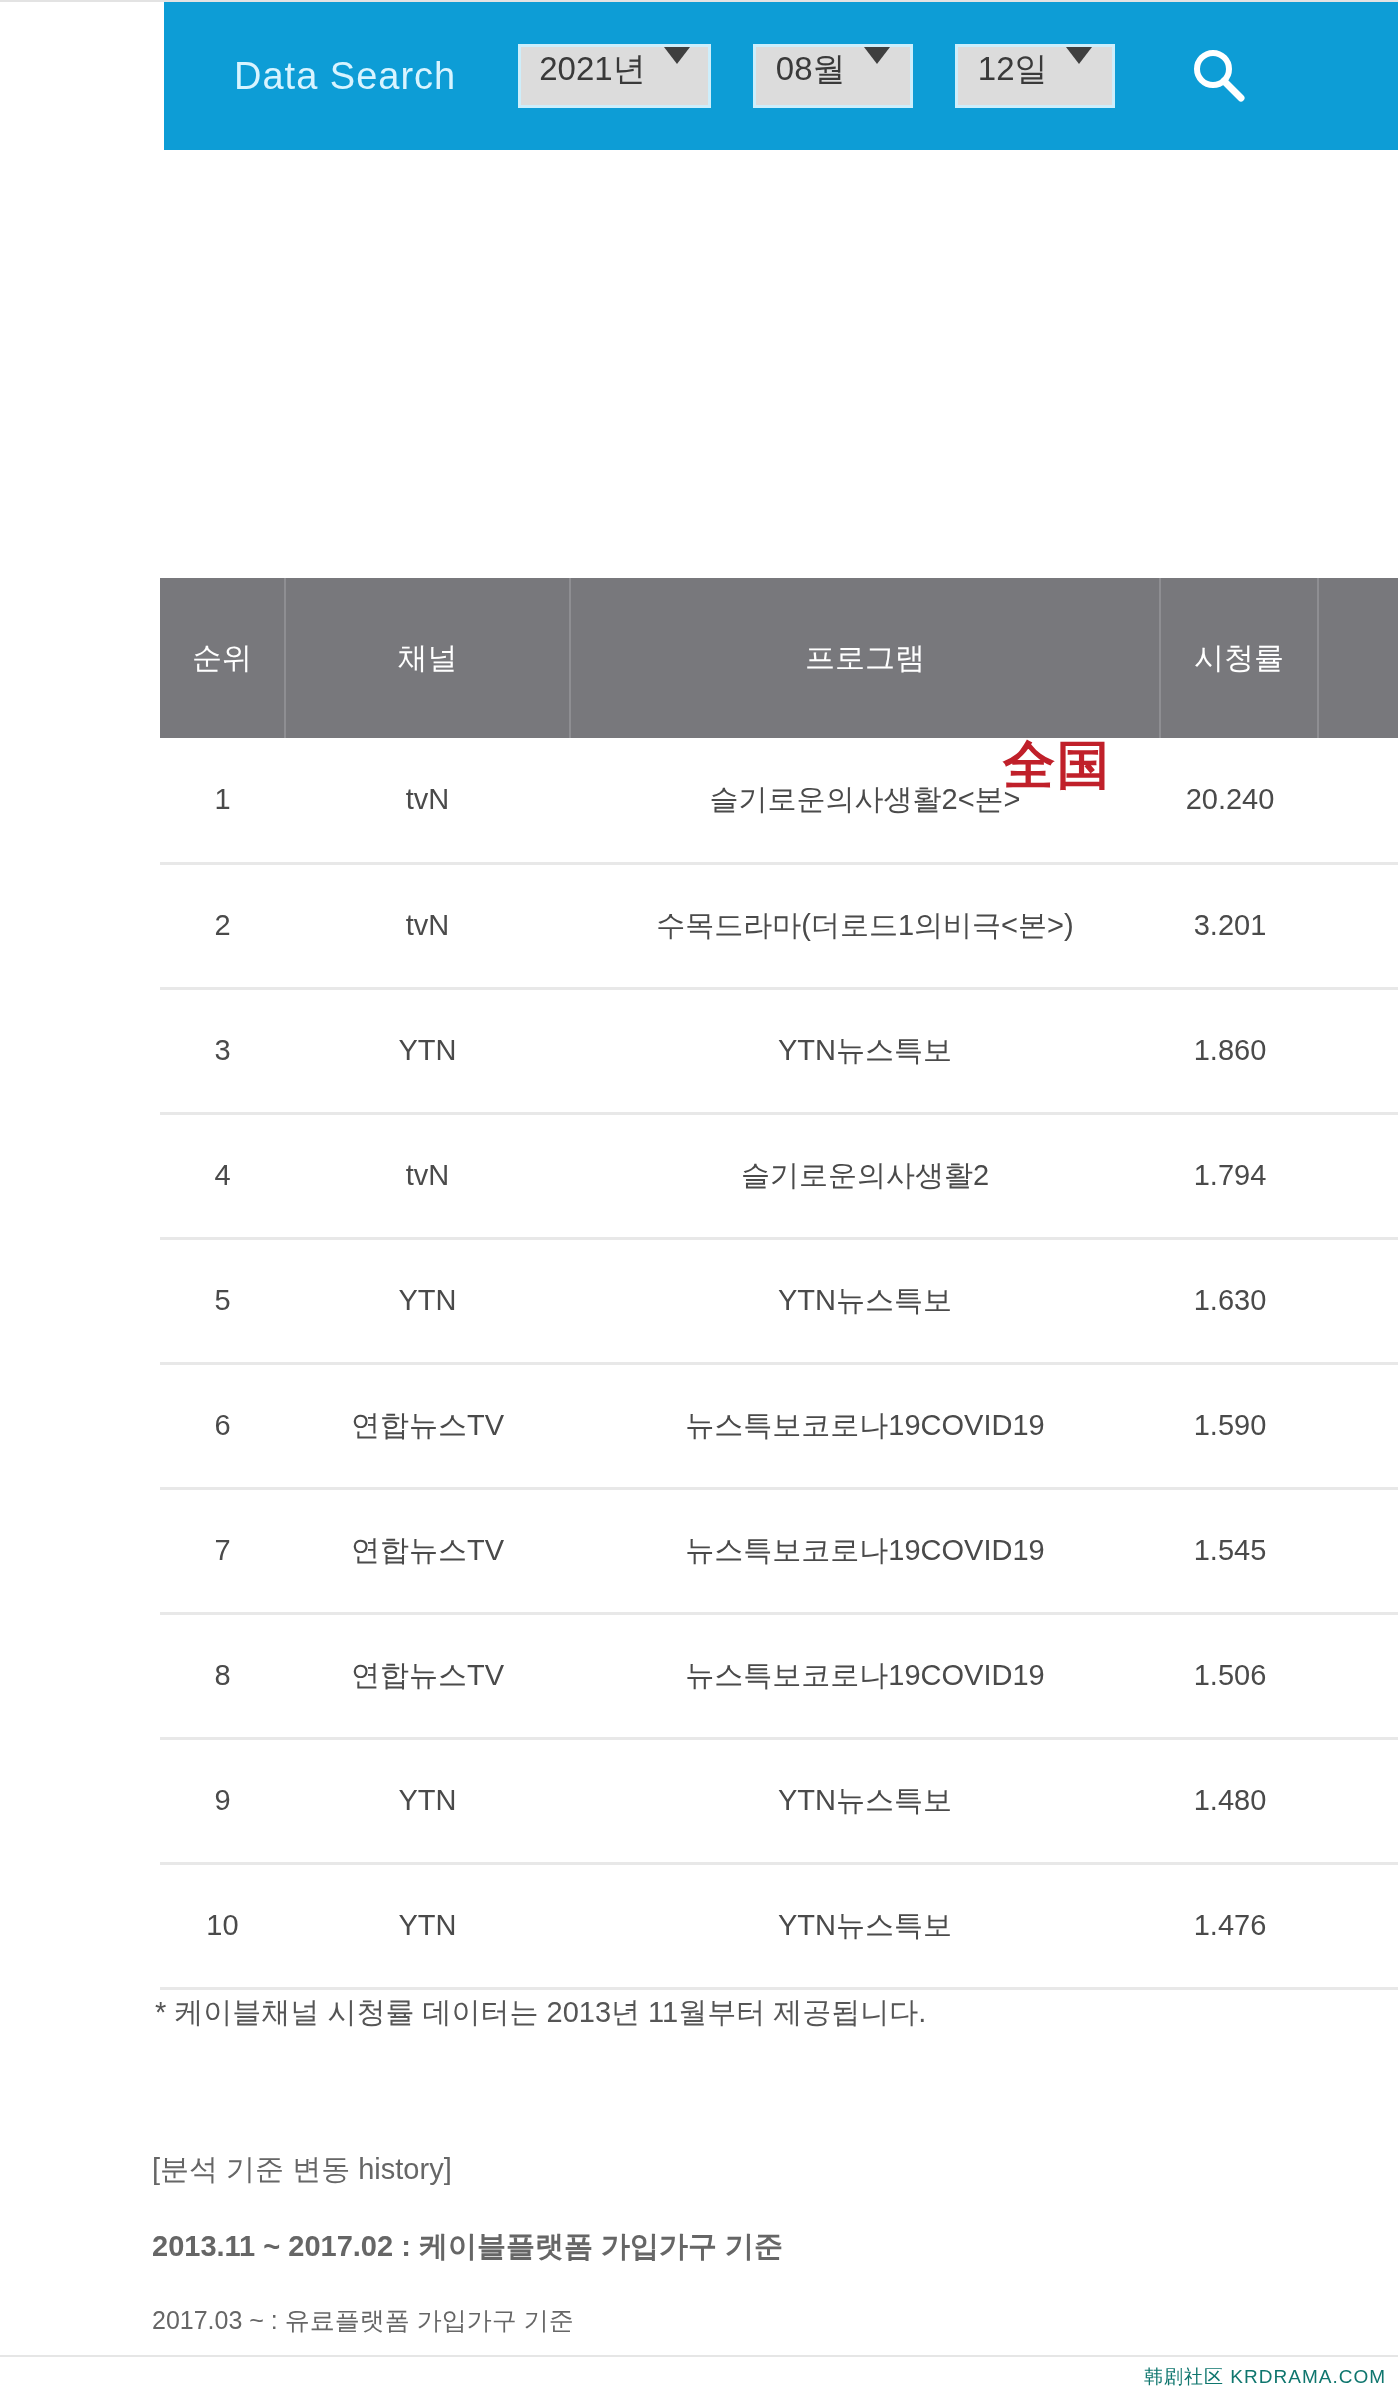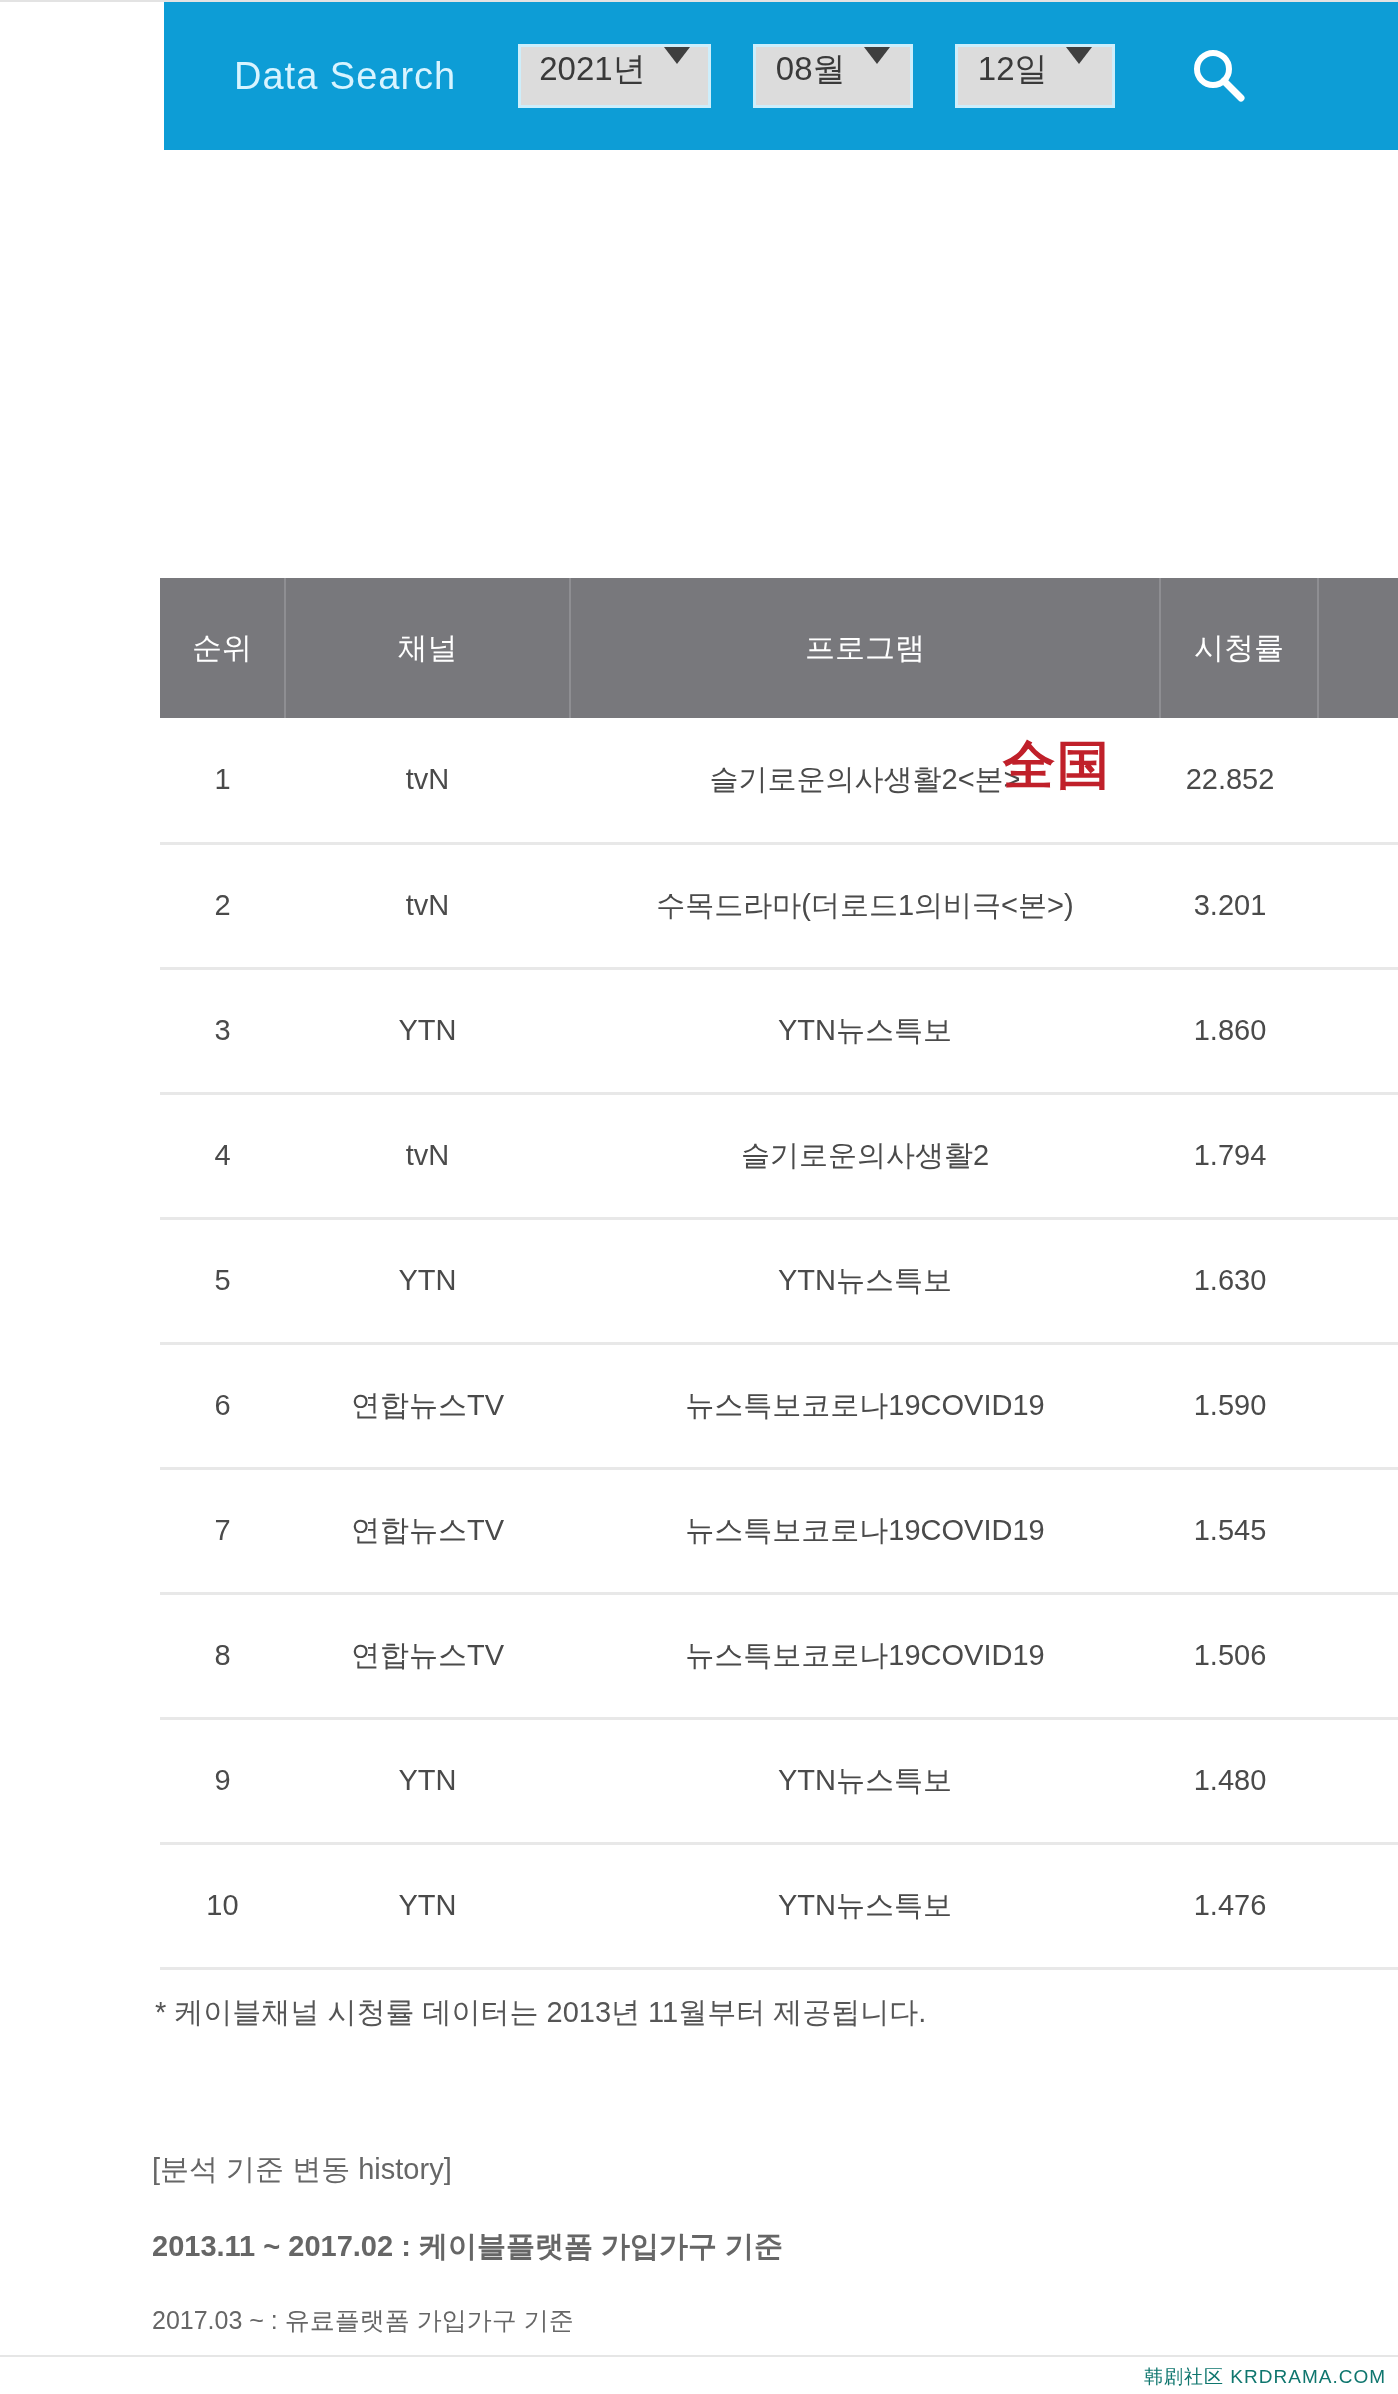--- a/index.html
+++ b/index.html
@@ -116,21 +116,21 @@
     border-collapse: collapse;
     width: 1390px;   
     table-layout: fixed;
   }
 
   table.rank-table thead th {
     background: #78787c;
     color: #ffffff;
     font-size: 30px;
     font-weight: normal;
-    height: 140px;
+    height: 160px;
     vertical-align: middle;
     border-right: 2px solid #8e8e92;
   }
   table.rank-table thead th:last-child { border-right: none; }
 
   table.rank-table tbody td {
     height: 125px;
     vertical-align: middle;
     font-size: 29px;
     color: #4a4a4a;
@@ -265,21 +265,21 @@
           <th>프로그램</th>
           <th>시청률</th>
           <th></th>
         </tr>
       </thead>
       <tbody>
         <tr>
           <td class="rank-cell">1</td>
           <td>tvN</td>
           <td class="prog-cell">슬기로운의사생활2&lt;본&gt;</td>
-          <td class="rate-cell">22.852</td>
+          <td class="rate-cell">20.240</td>
           <td></td>
         </tr>
         <tr>
           <td class="rank-cell">2</td>
           <td>tvN</td>
           <td class="prog-cell">수목드라마(더로드1의비극&lt;본&gt;)</td>
           <td class="rate-cell">3.201</td>
           <td></td>
         </tr>
         <tr>

